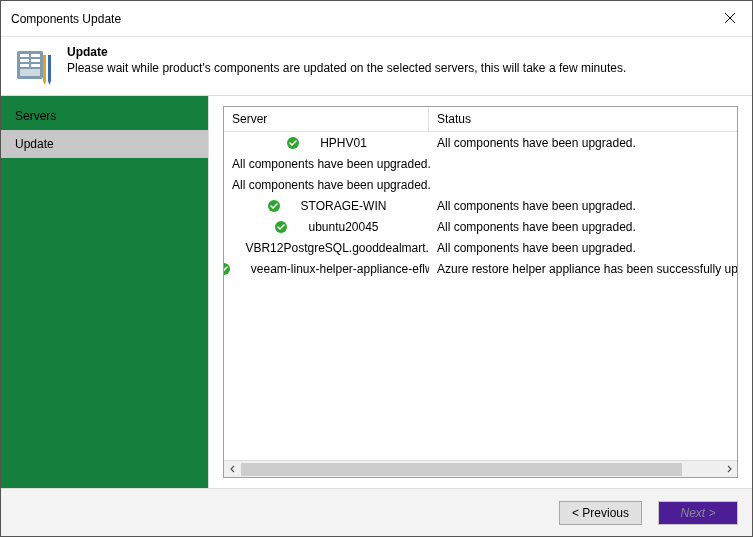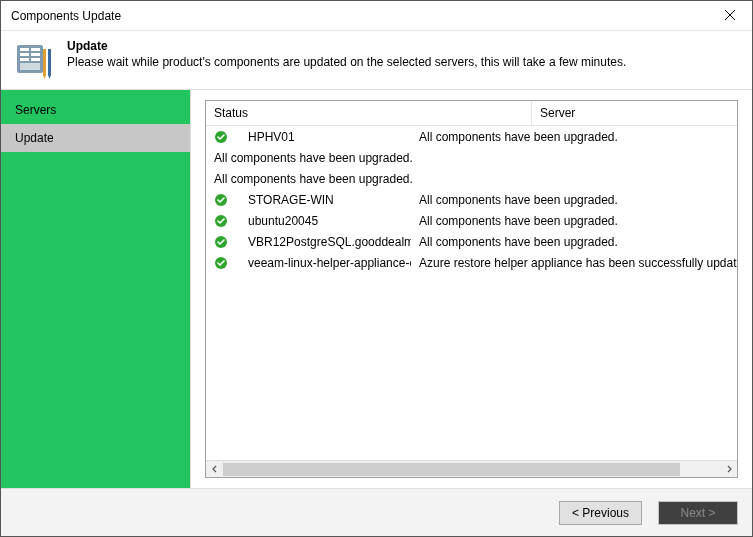--- a/index.html
+++ b/index.html
@@ -13,21 +13,21 @@
   .window {
     width: 753px;
     height: 537px;
     border: 1px solid #555;
     background: #fff;
     display: flex;
     flex-direction: column;
     position: relative;
   }
   .titlebar {
-    height: 30px;
+    height: 36px;
     display: flex;
     align-items: center;
     padding: 0 0 0 10px;
     border-bottom: 1px solid #e5e5e5;
   }
   .titlebar-title { flex: 1; color: #000; }
   .titlebar-close {
     width: 45px;
     height: 30px;
     display: flex;
@@ -50,22 +50,22 @@
   .header-text { padding-top: 0; }
   .header-title { font-weight: 700; font-size: 12px; margin-bottom: 2px; }
   .header-sub { font-size: 12px; color: #000; }
 
   .body {
     flex: 1;
     display: flex;
     min-height: 0;
   }
   .sidebar {
-    width: 190px;
-    background: #22c55e;
+    width: 208px;
+    background: #15803d;
     border-right: 1px solid #ddd;
     padding-top: 6px;
   }
   .side-item {
     padding: 7px 14px;
     font-size: 12px;
     color: #000;
     cursor: default;
   }
   .side-item.active {
@@ -114,21 +114,21 @@
     align-items: center;
   }
   .grid-cell {
     padding: 0 8px;
     font-size: 12px;
     white-space: nowrap;
     overflow: hidden;
     display: flex;
     align-items: center;
   }
-  .cell-server { width: 205px; flex-shrink: 0; gap: 20px; }
+  .cell-server { width: 205px; flex-shrink: 0; gap: 20px; justify-content: center; }
   .cell-status { flex: 1; }
 
   .status-icon {
     width: 14px;
     height: 14px;
     flex-shrink: 0;
     display: inline-block;
   }
   .status-icon svg { display: block; }
 
@@ -172,23 +172,24 @@
     height: 24px;
     border: 1px solid #a8a8a8;
     background: #e1e1e1;
     font-size: 12px;
     font-family: inherit;
     padding: 0 12px;
     cursor: pointer;
   }
   .btn:disabled {
     color: #8a8a8a;
-    background: #404040;
+    background: #4c1d95;
     border-color: #c4c4c4;
     cursor: default;
+    font-style: italic;
   }
   .btn.primary {
     border: 2px solid #0078d7;
     background: #e1e1e1;
     padding: 0 11px;
     height: 24px;
   }
 </style>
 </head>
 <body>
@@ -236,22 +237,22 @@
         <span>Servers</span>
       </div>
       <div class="side-item active">
         <span>Update</span>
       </div>
     </div>
 
     <div class="content">
       <div class="grid-wrap">
         <div class="grid-head">
+          <div class="grid-head-cell col-server">Server</div>
           <div class="grid-head-cell col-status">Status</div>
-          <div class="grid-head-cell col-server">Server</div>
         </div>
         <div class="grid-body" id="grid-body">
             <div class="grid-row">
               <div class="grid-cell cell-server">
                 <span class="status-icon">
                   <svg width="14" height="14" viewBox="0 0 14 14">
                     <circle cx="7" cy="7" r="6" fill="#2fa52f"></circle>
                     <path d="M4 7 L6 9 L10 5" stroke="#fff" stroke-width="1.6" fill="none" stroke-linecap="round" stroke-linejoin="round"></path>
                   </svg>
                 </span>

